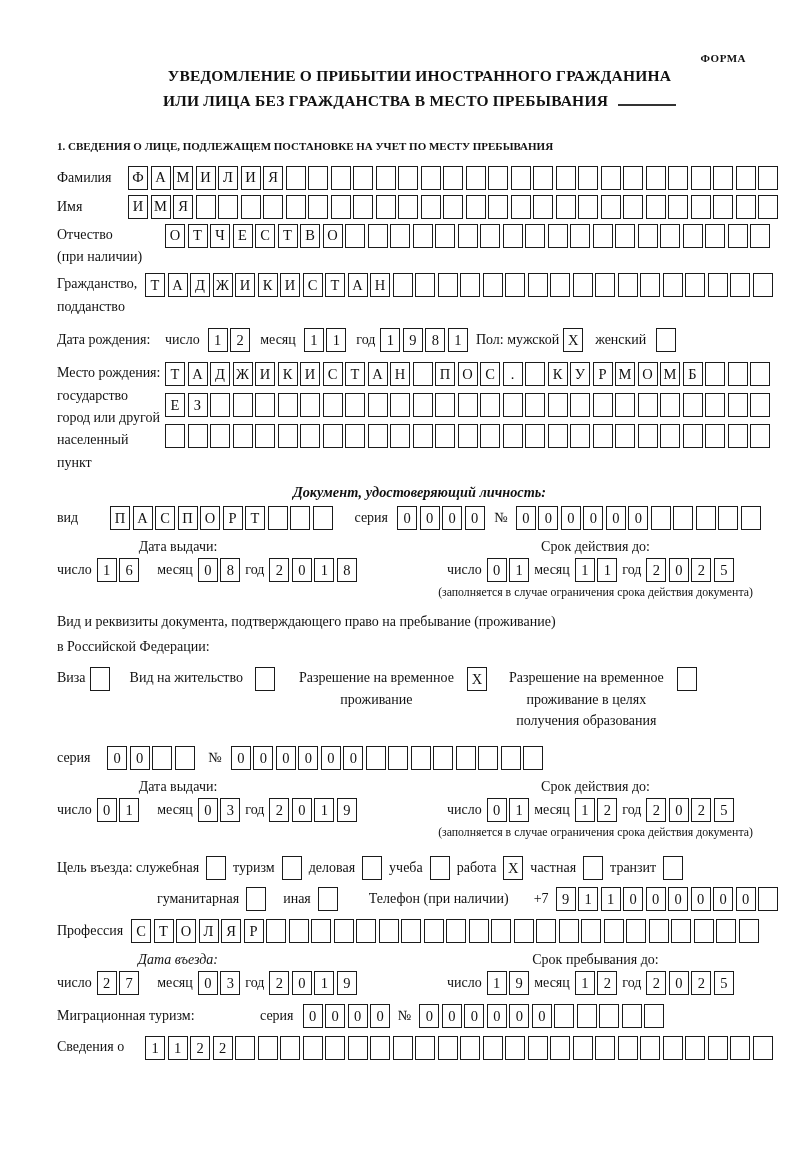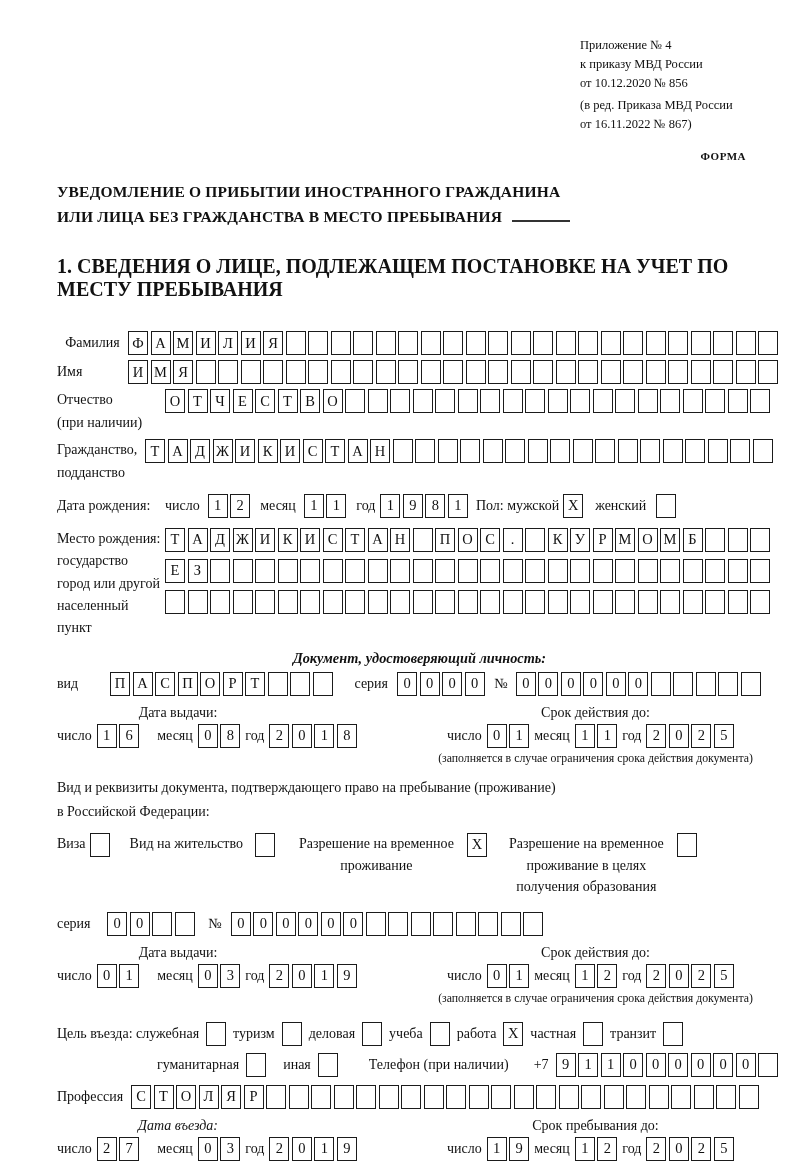--- a/index.html
+++ b/index.html
@@ -4,36 +4,36 @@
 <style>
   * { margin:0; padding:0; box-sizing:border-box; }
   html,body { background:#fff; }
   body { width:800px; height:1163px; font-family:"Liberation Serif","DejaVu Serif",serif; color:#111; font-size:14px; overflow:hidden; }
   .page { padding:36px 18px 0 57px; }
 
   .hdr { width:190px; margin-left:auto; margin-right:12px; font-size:12.5px; line-height:1.5; }
   .hdr .rev { margin-top:4px; }
   .forma { text-align:right; padding-right:36px; font-weight:bold; font-size:11px; margin-top:16px; letter-spacing:.5px; }
 
-  .title { text-align:left; font-weight:bold; font-size:15.5px; line-height:1.6; margin-top:18px; letter-spacing:.2px; }
+  .title { text-align:center; font-weight:bold; font-size:15.5px; line-height:1.6; letter-spacing:.2px; }
   .blank-line { display:inline-block; width:58px; border-bottom:2.2px solid #333; vertical-align:baseline; margin-left:10px; }
 
-  .sec { font-weight:bold; font-size:20px; margin-top:26px; }
+  .sec { font-weight:bold; font-size:11px; margin-top:26px; }
 
   .row { display:flex; align-items:center; margin-top:5px; }
   .row.top { align-items:flex-start; }
   .lbl { flex:none; }
   .w71 { width:71px; } .w88 { width:88px; } .w108 { width:108px; }
   .lblblock { flex:none; line-height:1.6; }
 
   .boxes { display:flex; gap:2.5px; flex:none; }
   .cell { flex:none; width:20px; height:24px; border:1.8px solid #1b1b1b; display:flex; align-items:center; justify-content:center; font-size:14.5px; background:#fff; }
   .boxcol { display:flex; flex-direction:column; gap:7px; }
 
-  .mt10 { margin-top:10px; } .mt14 { margin-top:30px;text-align:center; }
+  .mt10 { margin-top:10px; } .mt14 { margin-top:14px; }
 
   .center-bold { text-align:center; font-weight:bold; margin-top:10px; font-size:14.3px;font-style:italic; }
 
   .dates { display:flex; margin-top:9px; }
   .dg-left { width:352px; flex:none; }
   .dg-right { flex:1; }
   .dg-head { text-align:center; margin-bottom:3px; }
   .dg-line { display:flex; align-items:center; gap:5px; }
   .dg-line .gap { width:8px; }
   .dg-note { font-size:11.8px; margin-top:3px; text-align:center; white-space:nowrap; }
@@ -47,27 +47,20 @@
   .purpose { display:flex; align-items:center; gap:7px; margin-top:16px; flex-wrap:nowrap; }
 
   .reps { display:flex; align-items:flex-start; margin-top:8px; }
   .reps .lblblock { width:88px; line-height:1.62; }
 </style>
 </head>
 <body>
 
 <div class="page">
 
-  <div class="hdr">
-    <div>Приложение № 4</div>
-    <div>к приказу МВД России</div>
-    <div>от 10.12.2020 № 856</div>
-    <div class="rev">(в ред. Приказа МВД России</div>
-    <div>от 16.11.2022 № 867)</div>
-  </div>
 
   <div class="forma">ФОРМА</div>
 
   <div class="title">
     <div>УВЕДОМЛЕНИЕ О ПРИБЫТИИ ИНОСТРАННОГО ГРАЖДАНИНА</div>
     <div><span>ИЛИ ЛИЦА БЕЗ ГРАЖДАНСТВА В МЕСТО ПРЕБЫВАНИЯ</span><span class="blank-line"></span></div>
   </div>
 
   <div class="sec">1. СВЕДЕНИЯ О ЛИЦЕ, ПОДЛЕЖАЩЕМ ПОСТАНОВКЕ НА УЧЕТ ПО МЕСТУ ПРЕБЫВАНИЯ</div>
 

